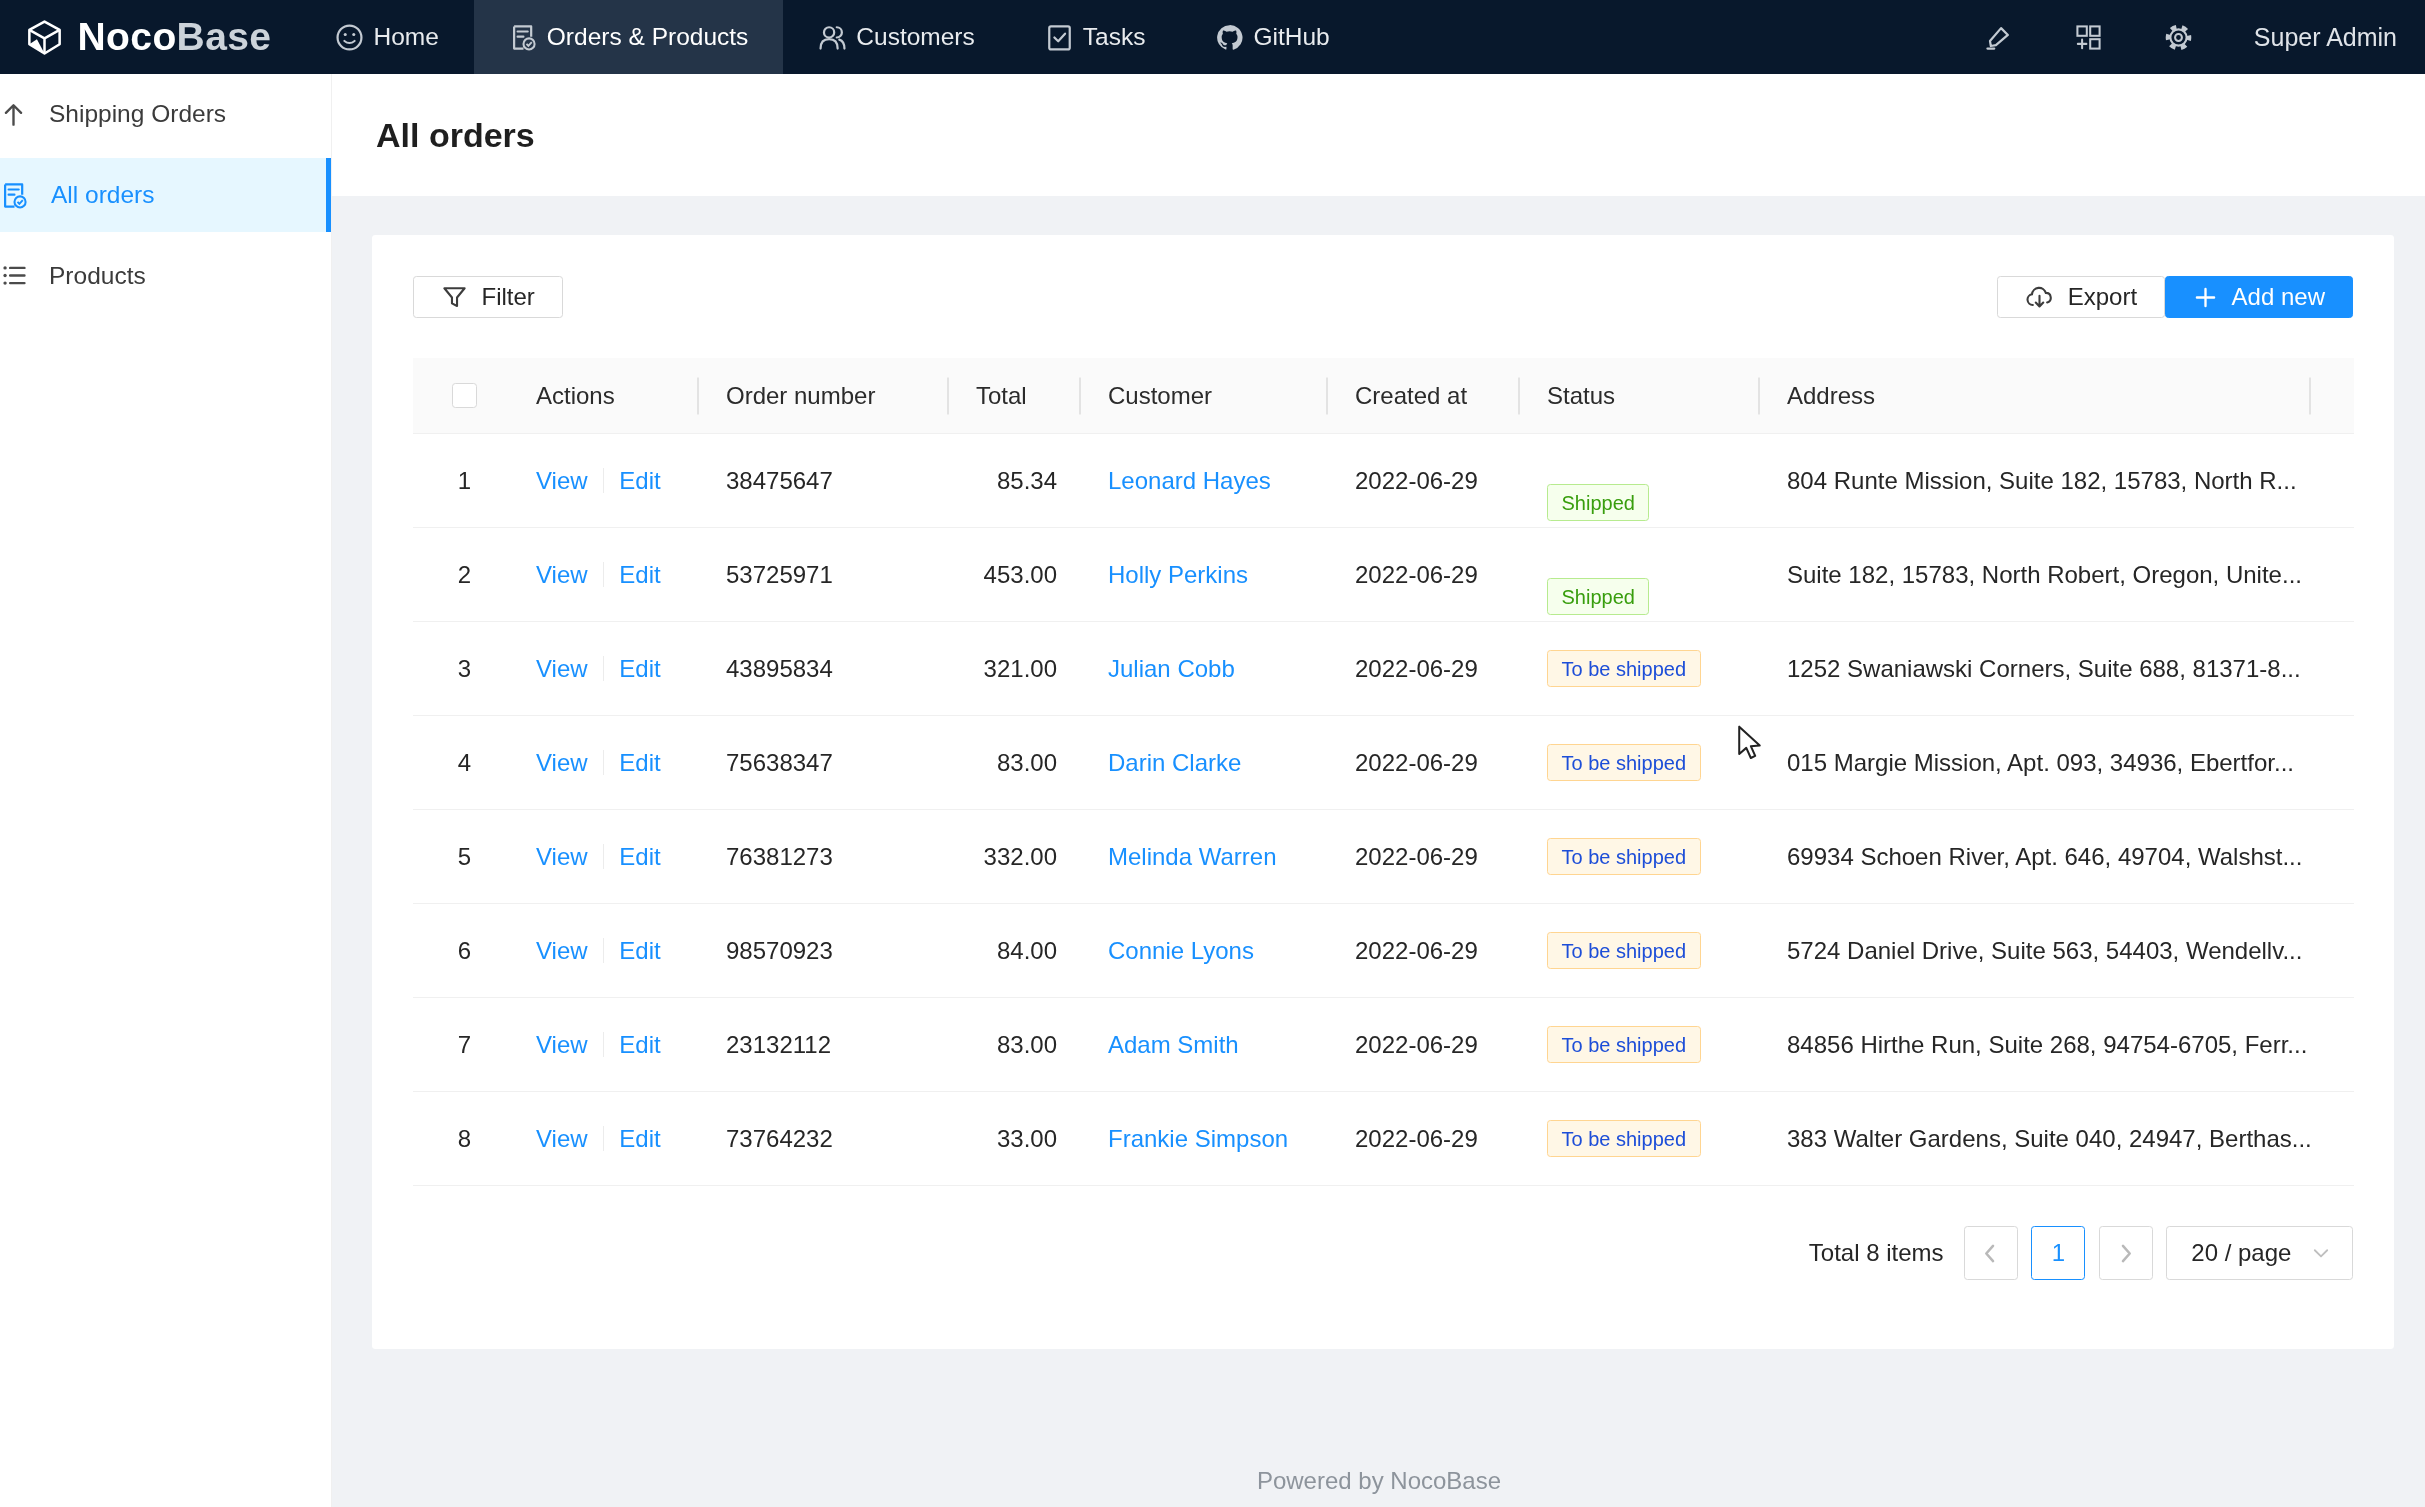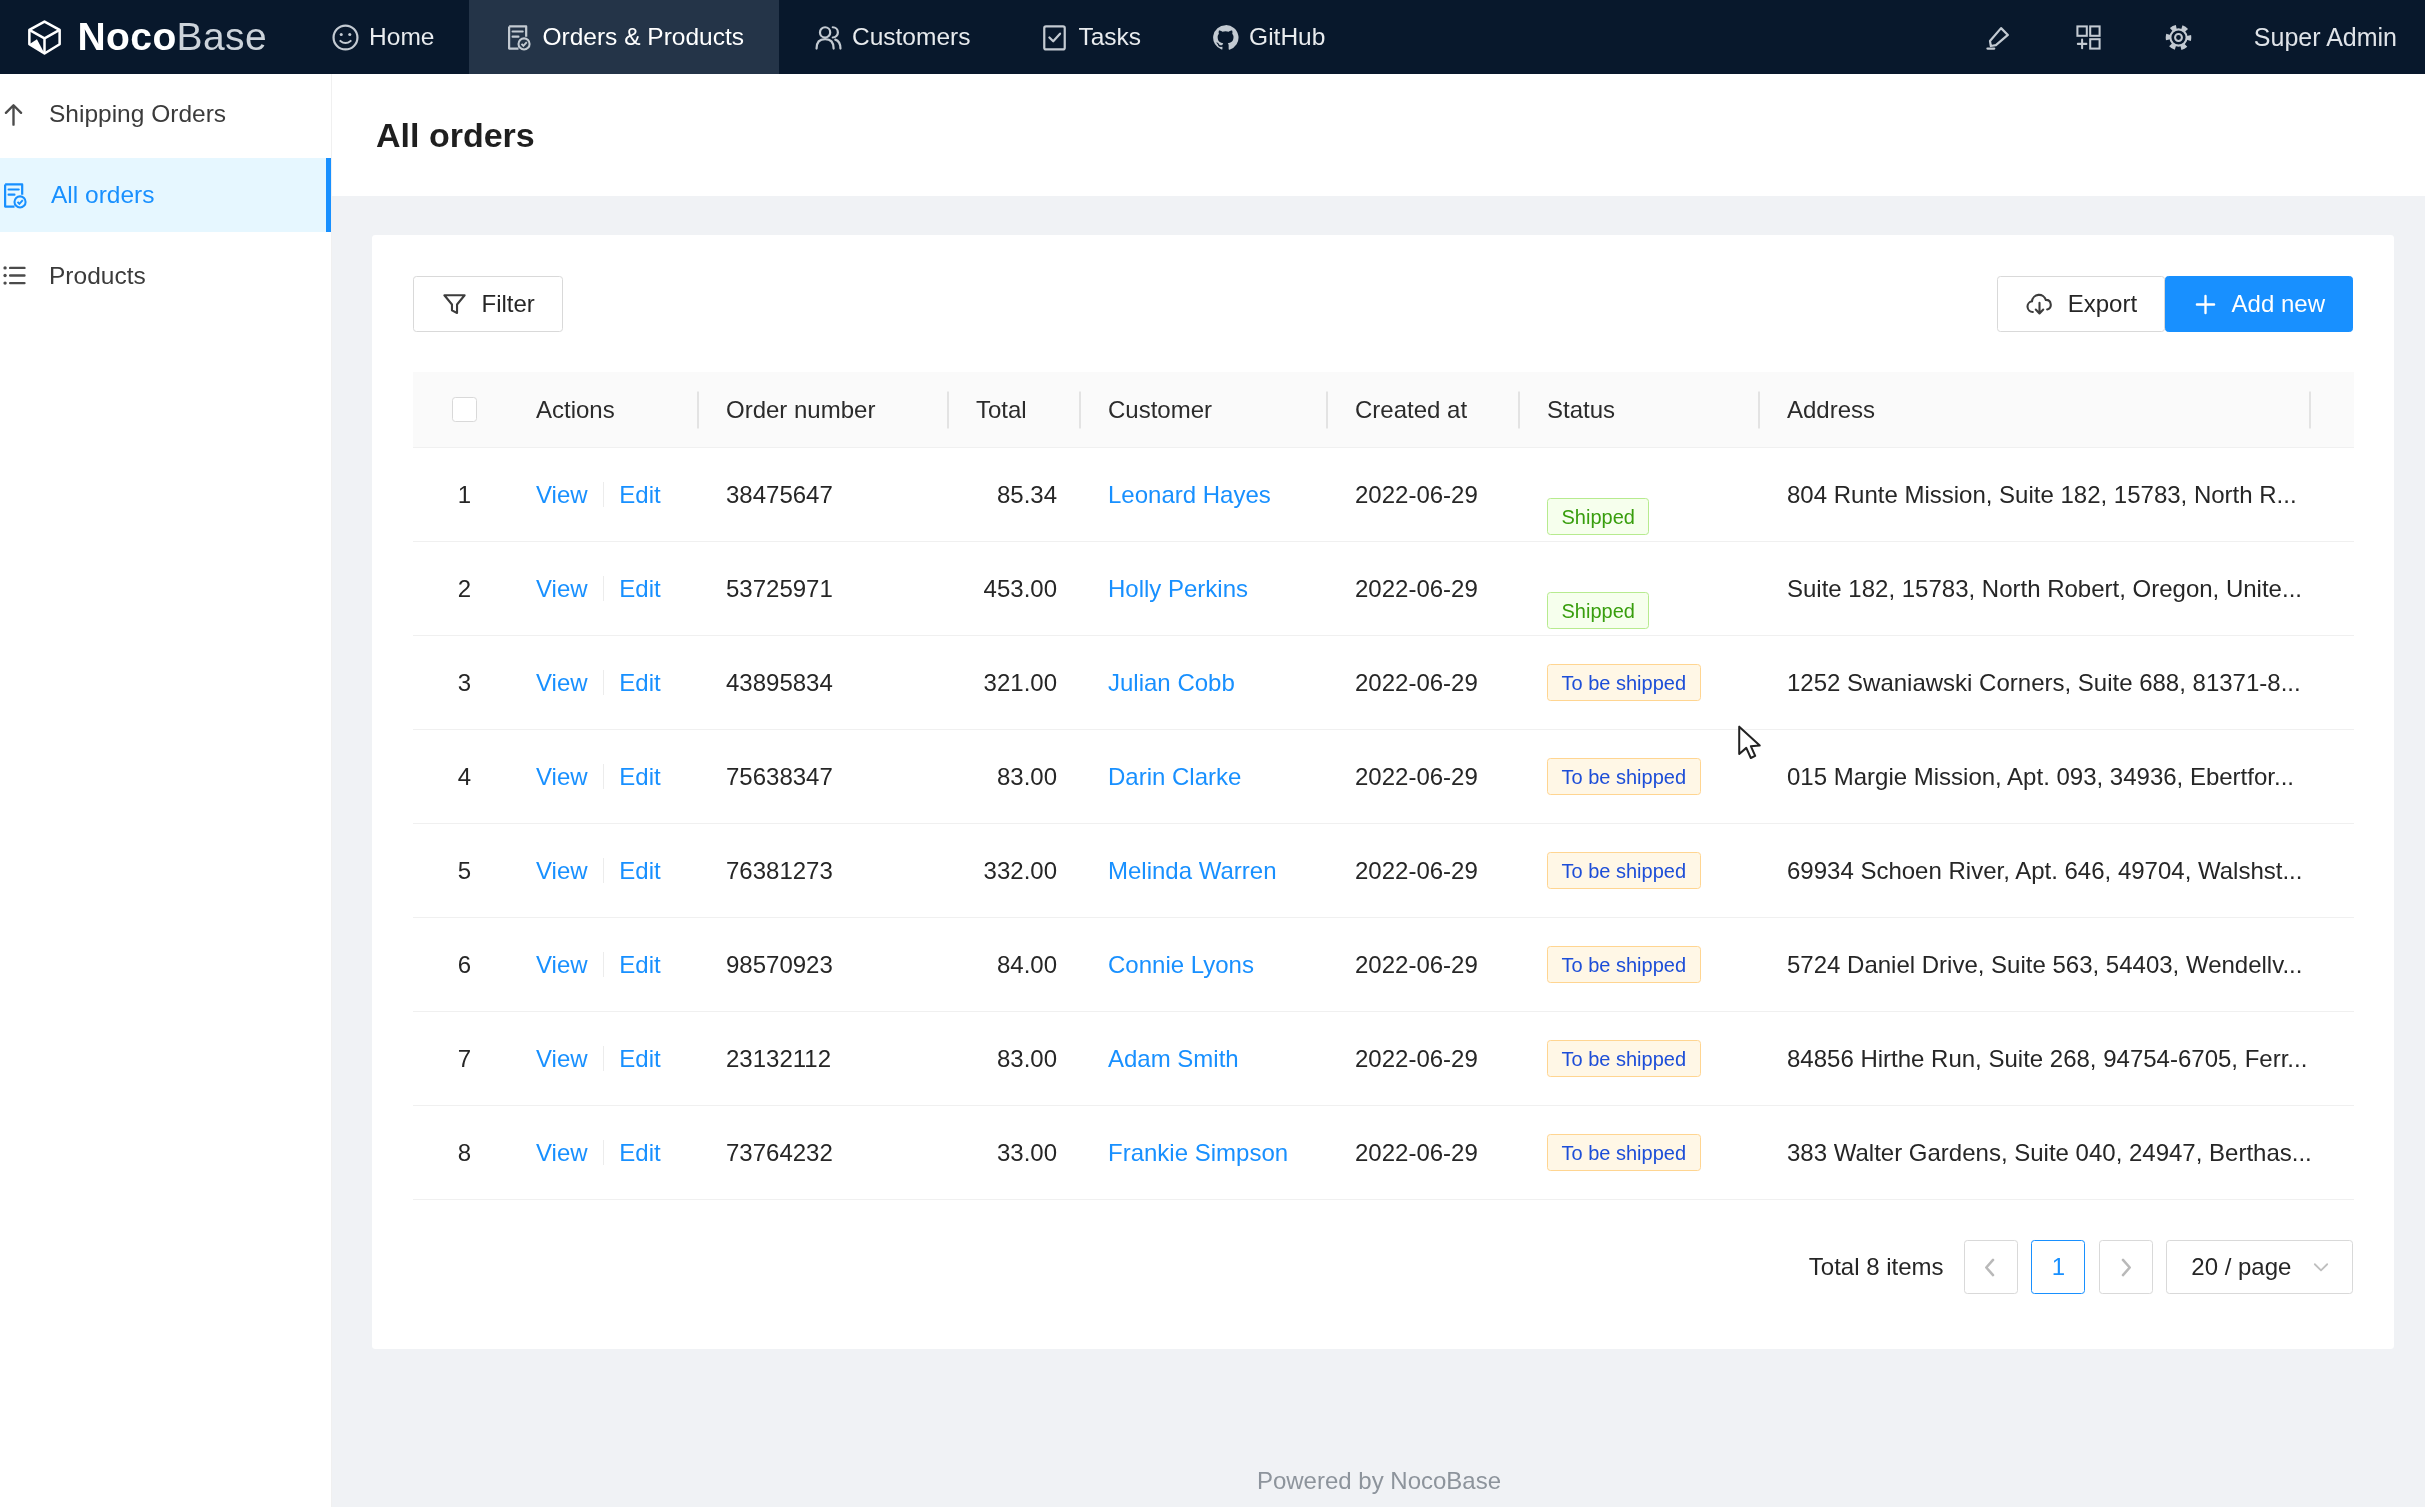--- a/index.html
+++ b/index.html
@@ -6,21 +6,21 @@
   html,body { background:#f0f2f5; }
   body { font-family:"Liberation Sans","DejaVu Sans",sans-serif; color:#262626; }
   #screen { position:relative; width:2426px; height:1508px; overflow:hidden; background:#f0f2f5; }
 
   
   .navbar { position:absolute; top:0; left:0; width:2426px; height:74px;
             background:#08182c; display:flex; align-items:stretch; z-index:30; }
   .logo { display:flex; align-items:center; gap:13.5px; padding:0 29px 0 25px; }
   .logo-text { font-size:39px; color:#fff; letter-spacing:0.4px; white-space:nowrap; }
   .logo-text .bold { font-weight:700; }
-  .logo-text .light { font-weight:400; color:#ccd3da; }
+  .logo-text .light { font-weight:700; color:#ccd3da; }
   .nav-items { display:flex; align-items:stretch; }
   .nav-item { display:flex; align-items:center; gap:9px; padding:0 35px; cursor:pointer;
               color:#e8ebee; font-size:24.5px; }
   .nav-item .nicon { display:flex; color:#c3cad2; }
   .nav-item.active { background:#243448; color:#fff; }
   .nav-spacer { flex:1; }
   .nav-right { display:flex; align-items:center; gap:61px; padding-right:29px; }
   .nav-icon-btn { display:flex; align-items:center; justify-content:center; color:#c3cad2; cursor:pointer; }
   .nav-user { color:#dfe3e8; font-size:25px; white-space:nowrap; }
 
@@ -37,21 +37,21 @@
 
   
   .page-band { position:absolute; top:74px; left:332px; right:0; height:122px; background:#fff;
                display:flex; align-items:center; padding-left:44px; }
   .page-title { font-size:34px; font-weight:600; color:#1f1f1f; }
 
   .card { position:absolute; left:372px; top:235px; width:2022px; height:1114px;
           background:#fff; border-radius:3.4px; padding:41px; }
 
   .toolbar { display:flex; justify-content:space-between; align-items:center; }
-  .btn { display:inline-flex; align-items:center; justify-content:center; gap:13.5px; height:56px;
+  .btn { display:inline-flex; align-items:center; justify-content:center; gap:13.5px; height:42px;
          border:1.7px solid #d9d9d9; border-radius:3.4px; background:#fff; font-size:24px; color:#262626;
          padding:0 27px; cursor:pointer; white-space:nowrap;text-align:right; }
   .btn .bicon { display:flex; color:#3c3c3c; }
   .btn-primary { background:#1890ff; border-color:#1890ff; color:#fff; }
   .btn-primary .bicon { color:#fff; }
   .toolbar-right { display:flex; }
 
   
   .table { margin-top:40px; width:1941px; font-size:24px; }
   .trow { display:flex; align-items:center; height:94px; border-bottom:1.7px solid #f0f0f0; }

